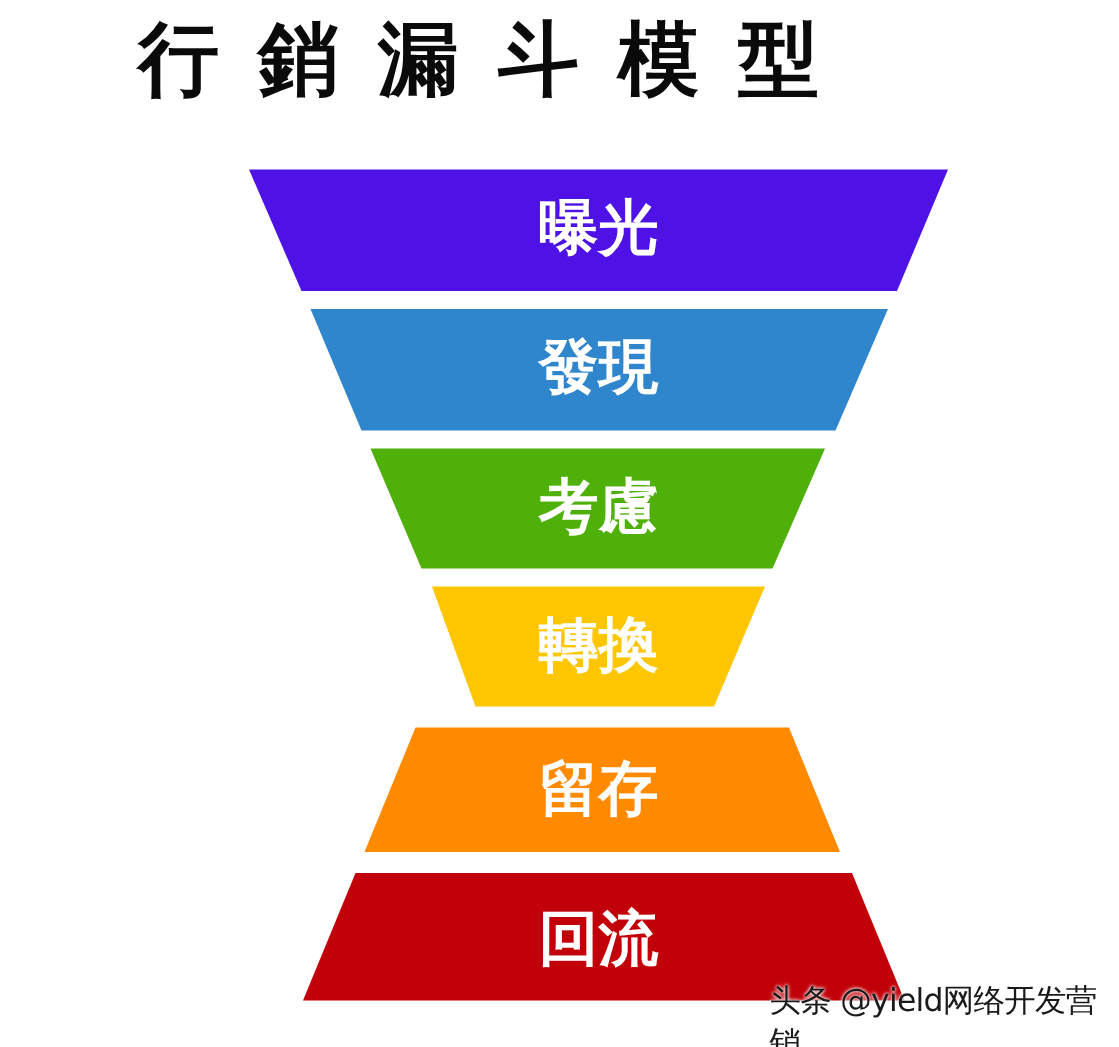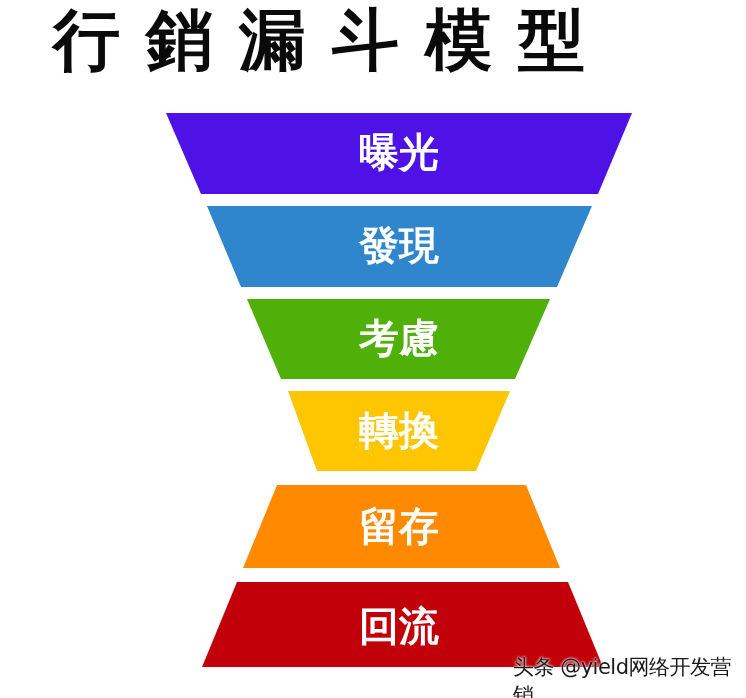--- a/index.html
+++ b/index.html
@@ -1,19 +1,19 @@
 <!DOCTYPE html>
 <html><head>
   <meta charset="utf-8">
   <style>
     html, body { margin: 0; padding: 0; background: #ffffff; }
     body { width: 746px; height: 698px; position: relative; overflow: hidden; font-family: "DejaVu Sans", sans-serif; }
     .title {
       position: absolute; left: 0; top: 10px; width: 638px; text-align: center;
-      font-family: "DejaVu Sans", sans-serif; font-weight: bold; font-size: 67px;
+      font-family: "DejaVu Sans", sans-serif; font-weight: bold; font-size: 54px;
       letter-spacing: 26px; color: #0a0a0a; line-height: 60px; padding-left: 26px; box-sizing: border-box;
     }
     svg.funnel { position: absolute; left: 0; top: 0; }
     .band-label {
       font-family: "DejaVu Sans", sans-serif; font-weight: bold; font-size: 40px;
       fill: #ffffff; text-anchor: middle; dominant-baseline: central;
     }
     .watermark {
       position: absolute; left: 513px; top: 653px; font-size: 21px; color: #1a1a1a;
       font-family: "DejaVu Sans", sans-serif; text-shadow: 0 0 3px #ffffff, 0 0 2px #ffffff;

